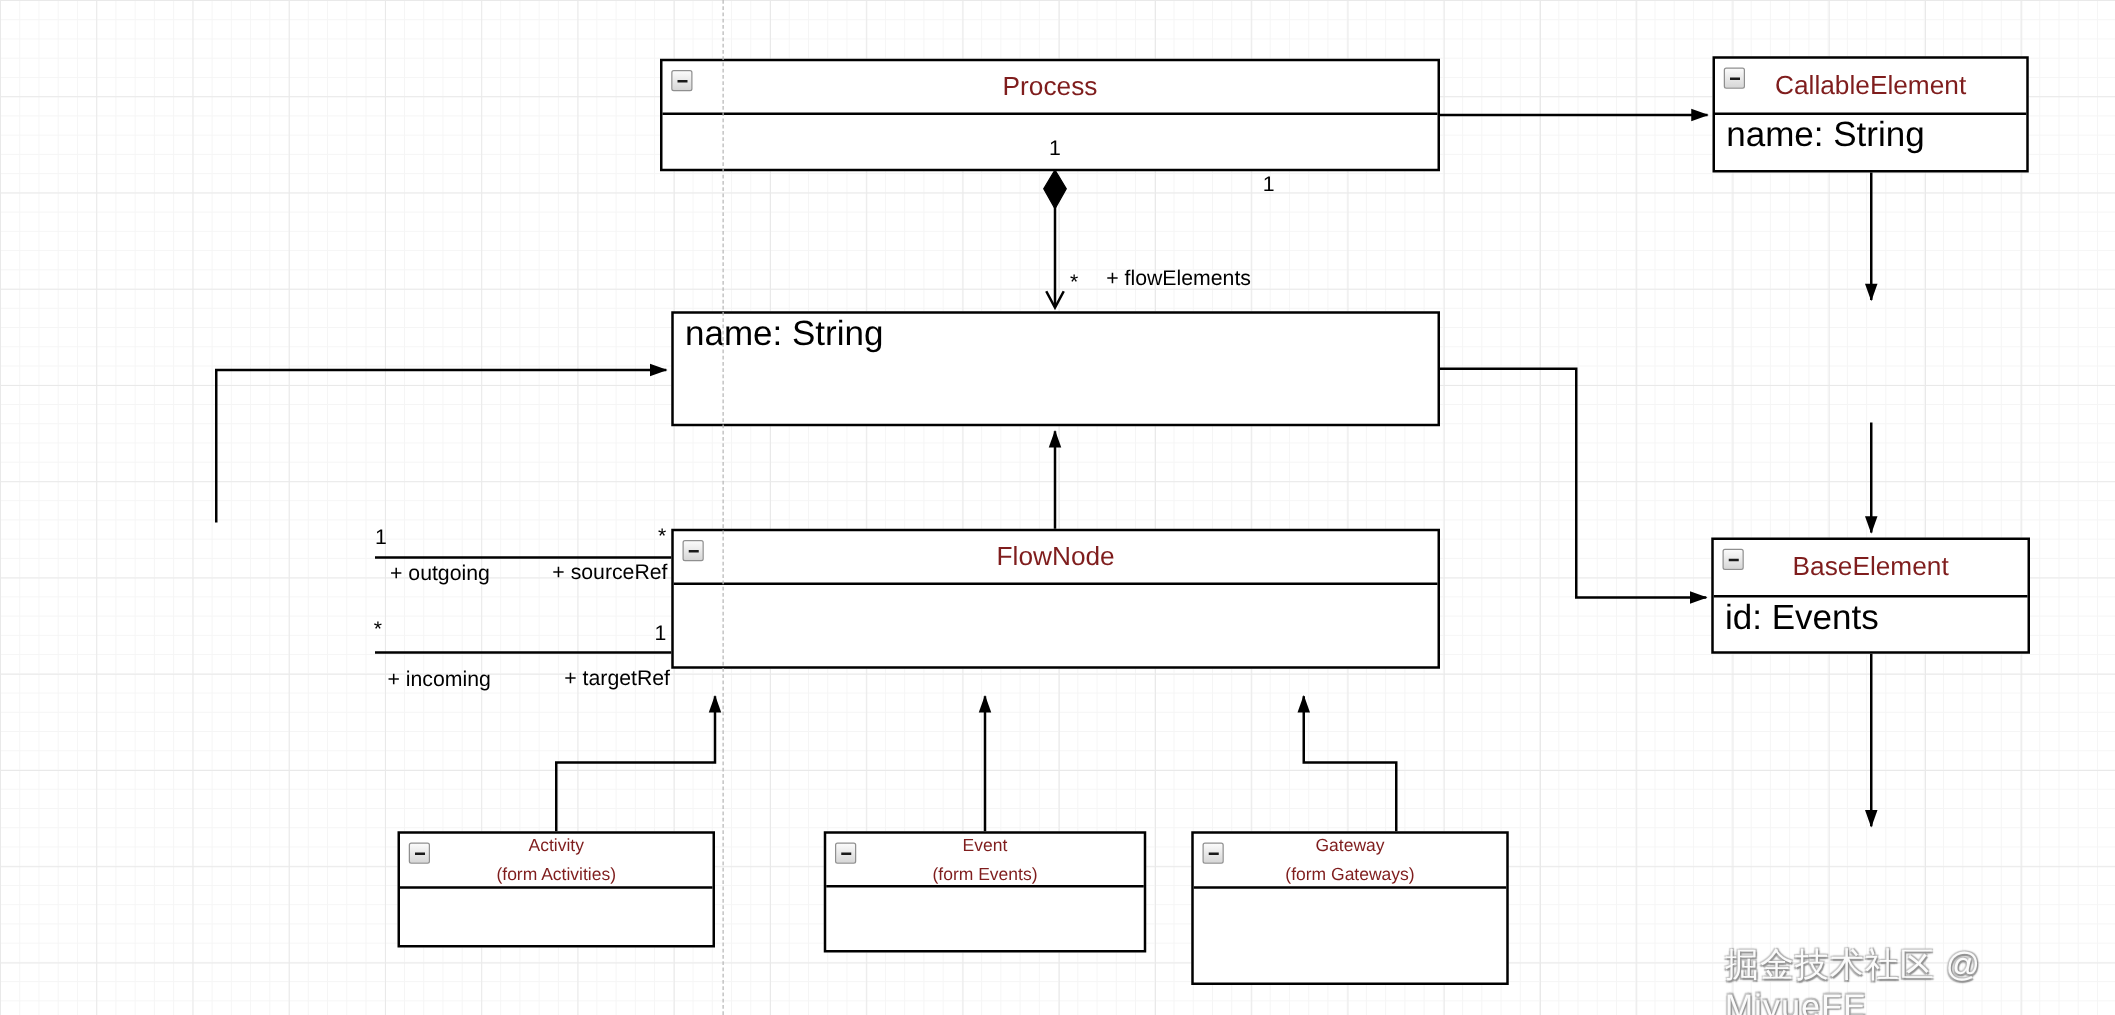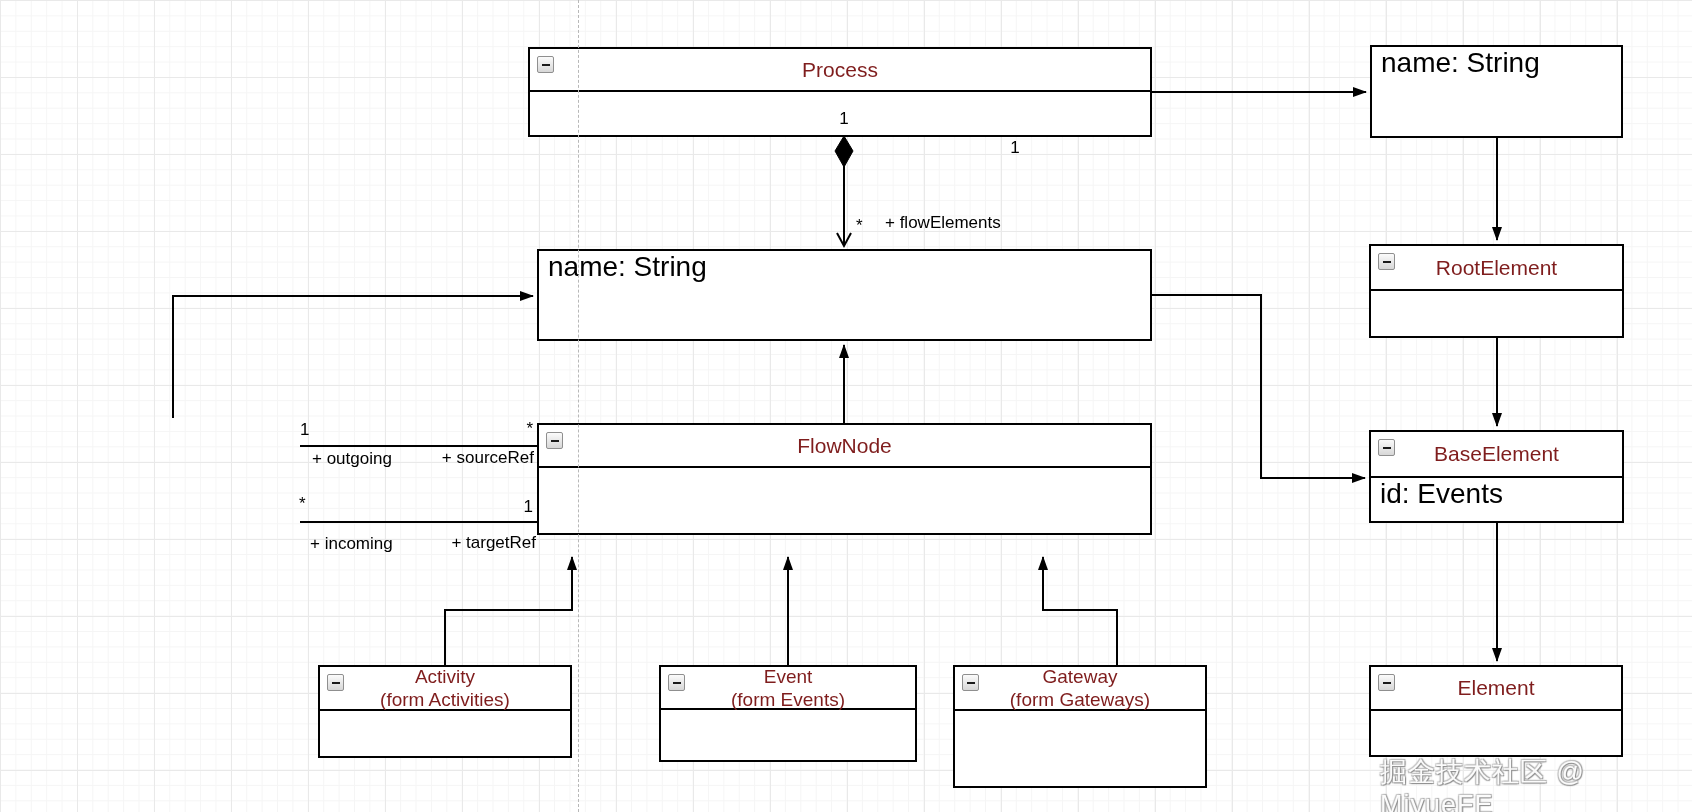--- a/index.html
+++ b/index.html
@@ -20,21 +20,21 @@
   }
   .uml-box{
     position:absolute;box-sizing:border-box;background:#fff;
     border:2px solid #000;z-index:2;
   }
   .uml-title{
     position:relative;box-sizing:border-box;border-bottom:2px solid #000;
     display:flex;flex-direction:column;align-items:center;justify-content:center;
     font-size:21px;color:#7f1d1d;white-space:nowrap;
   }
-  .uml-title.small{font-size:19px;line-height:23px;}
+  .uml-title.small{font-size:14px;line-height:23px;}
   .uml-attrs{
     display:flex;align-items:center;padding-left:9px;
     font-size:28px;color:#000;flex:1;
   }
   .collapse{
     position:absolute;left:7px;top:7px;width:15px;height:15px;
     border:1px solid #8f8f8f;border-radius:2px;
     background:linear-gradient(#fbfbfb,#d7d7d7);
     display:flex;align-items:center;justify-content:center;
   }
@@ -64,60 +64,44 @@
           <span class="bar"></span>
         </span>
       <span>Process</span>
     </div>
     <div class="uml-attrs">
         <span></span>
       </div>
   </div>
 
   <div class="uml-box" style="left:1370px;top:45px;width:253px;height:93px">
+    <div class="uml-title" style="height:45px">
+      <span class="collapse">
+          <span class="bar"></span>
+        </span>
+      <span>CallableElement</span>
+    </div>
     <div class="uml-attrs">
         <span>name: String</span>
       </div>
   </div>
 
-  <div class="uml-box" style="left:1369px;top:244px;width:255px;height:94px">
-    <div class="uml-title" style="height:45px">
-      <span class="collapse">
-          <span class="bar"></span>
-        </span>
-      <span>RootElement</span>
-    </div>
-    <div class="uml-attrs">
-        <span></span>
-      </div>
-  </div>
 
   <div class="uml-box" style="left:1369px;top:430px;width:255px;height:93px">
     <div class="uml-title" style="height:46px">
       <span class="collapse">
           <span class="bar"></span>
         </span>
       <span>BaseElement</span>
     </div>
     <div class="uml-attrs">
         <span>id: Events</span>
       </div>
   </div>
 
-  <div class="uml-box" style="left:1369px;top:665px;width:254px;height:92px">
-    <div class="uml-title" style="height:44px">
-      <span class="collapse">
-          <span class="bar"></span>
-        </span>
-      <span>Element</span>
-    </div>
-    <div class="uml-attrs">
-        <span></span>
-      </div>
-  </div>
 
   <div class="uml-box" style="left:537px;top:249px;width:615px;height:92px">
     <div class="uml-attrs">
         <span>name: String</span>
       </div>
   </div>
 
   <div class="uml-box" style="left:537px;top:423px;width:615px;height:112px">
     <div class="uml-title" style="height:43px">
       <span class="collapse">

